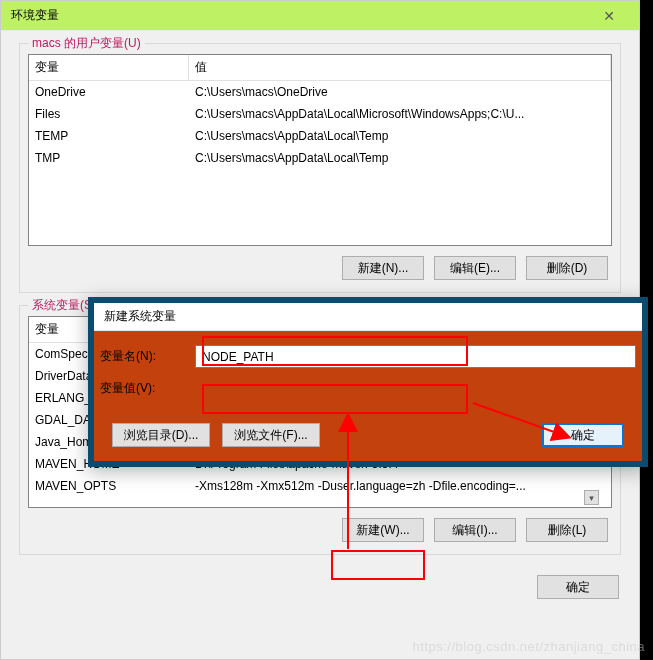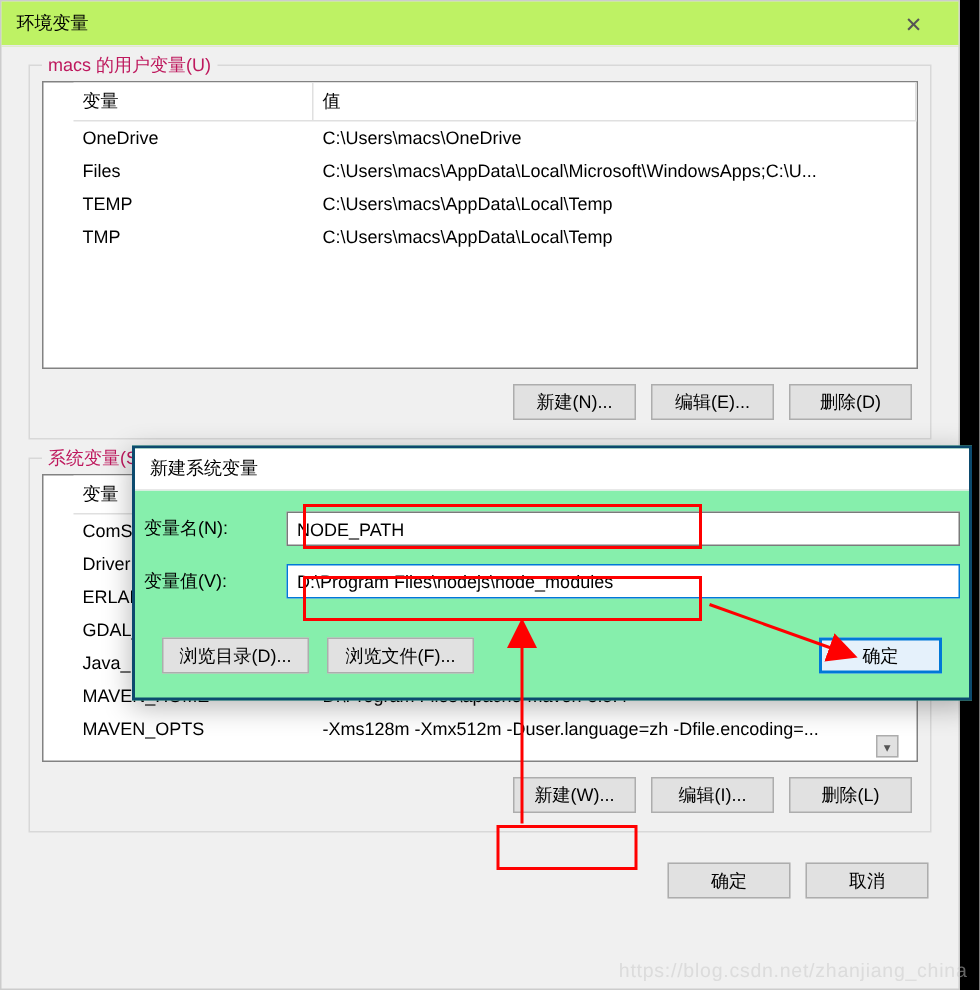--- a/index.html
+++ b/index.html
@@ -5,35 +5,35 @@
 * { box-sizing: border-box; font-family: "Microsoft YaHei", "Segoe UI", sans-serif; font-size: 12px; }
 body { margin: 0; background: #000; width: 653px; height: 660px; position: relative; overflow: hidden; }
 
 .main-dialog { position: absolute; left: 0; top: 0; width: 640px; height: 660px; background: #f0f0f0; border: 1px solid #ccc; }
 .titlebar { height: 30px; display: flex; align-items: center; justify-content: space-between; padding: 0 10px; background: #bef264; border-bottom: 1px solid #e8e8e8; }
 .titlebar .close { width: 40px; text-align: center; color: #555; cursor: pointer; font-size: 14px; }
 
 .group { margin: 12px 18px 6px 18px; border: 1px solid #d8d8d8; padding: 10px 8px 8px 8px; position: relative; background: #f0f0f0; }
 .group-title { position: absolute; top: -9px; left: 8px; background: #f0f0f0; padding: 0 4px; color: #be185d; }
 
-.table { border: 1px solid #828282; background: #fff; width: 100%; padding-left: 20px; }
+.table { border: 1px solid #828282; background: #fff; width: 100%; }
 .table-header { display: flex; background: #fff; border-bottom: 1px solid #e0e0e0; }
 .th, .td { padding: 4px 6px; }
 .th { font-weight: normal; color: #000; border-right: 1px solid #e0e0e0; }
 .col-name { width: 160px; flex: none; }
 .col-value { flex: 1; white-space: nowrap; overflow: hidden; text-overflow: ellipsis; }
 .table-row { display: flex; }
 
 .btn-row { display: flex; justify-content: flex-end; gap: 10px; padding: 10px 4px 2px 4px; }
 .btn { min-width: 82px; height: 24px; border: 1px solid #adadad; background: #e1e1e1; cursor: pointer; padding: 0 10px; }
 .btn-primary { border: 2px solid #0078d7; background: #e5f1fb; }
 
 .bottom-btns { display: flex; justify-content: flex-end; gap: 10px; padding: 14px 20px; }
 
-.sub-dialog { position: absolute; left: 88px; top: 297px; width: 560px; height: 170px; background: #86efac; border: 2px solid #0c4a6e; box-shadow: 0 4px 18px rgba(0,0,0,.3); }
+.sub-dialog { position: absolute; left: 88px; top: 297px; width: 560px; height: 170px; background: #c2410c; border: 6px solid #0c4a6e; box-shadow: 0 4px 18px rgba(0,0,0,.3); }
 .sub-titlebar { height: 28px; background: #fff; display: flex; align-items: center; padding: 0 10px; border-bottom: 1px solid #e8e8e8; }
 .sub-body { padding: 14px 6px; }
 .form-row { display: flex; align-items: center; margin-bottom: 12px; }
 .form-label { width: 95px; color: #000; }
 .form-input { flex: 1; height: 23px; border: 1px solid #7a7a7a; padding: 0 6px; background: #fff; outline: none; }
 .sub-btns { display: flex; gap: 12px; padding: 0 18px 10px 18px; align-items: center; }
 
 .red-box { position: absolute; border: 2px solid #ff0000; pointer-events: none; }
 .red-arrow { position: absolute; pointer-events: none; }
 
@@ -124,36 +124,34 @@
     </div>
     <div class="btn-row">
       <button class="btn">新建(W)...</button>
       <button class="btn">编辑(I)...</button>
       <button class="btn">删除(L)</button>
     </div>
   </div>
 
   <div class="bottom-btns">
     <button class="btn">确定</button>
-    <button class="btn">取消</button>
   </div>
 </div>
 
 <div class="sub-dialog">
   <div class="sub-titlebar">
     <span>新建系统变量</span>
   </div>
   <div class="sub-body">
     <div class="form-row">
       <span class="form-label">变量名(N):</span>
       <input class="form-input" value="NODE_PATH" style="">
     </div>
     <div class="form-row">
       <span class="form-label">变量值(V):</span>
-      <input class="form-input" style="border-color: rgb(0, 120, 215);" value="D:\Program Files\nodejs\node_modules">
     </div>
   </div>
   <div class="sub-btns">
     <button class="btn" style="min-width:98px">浏览目录(D)...</button>
     <button class="btn" style="min-width:98px">浏览文件(F)...</button>
     <div style="flex:1"></div>
     <button class="btn btn-primary" style="min-width:82px">确定</button>
   </div>
 </div>
 

